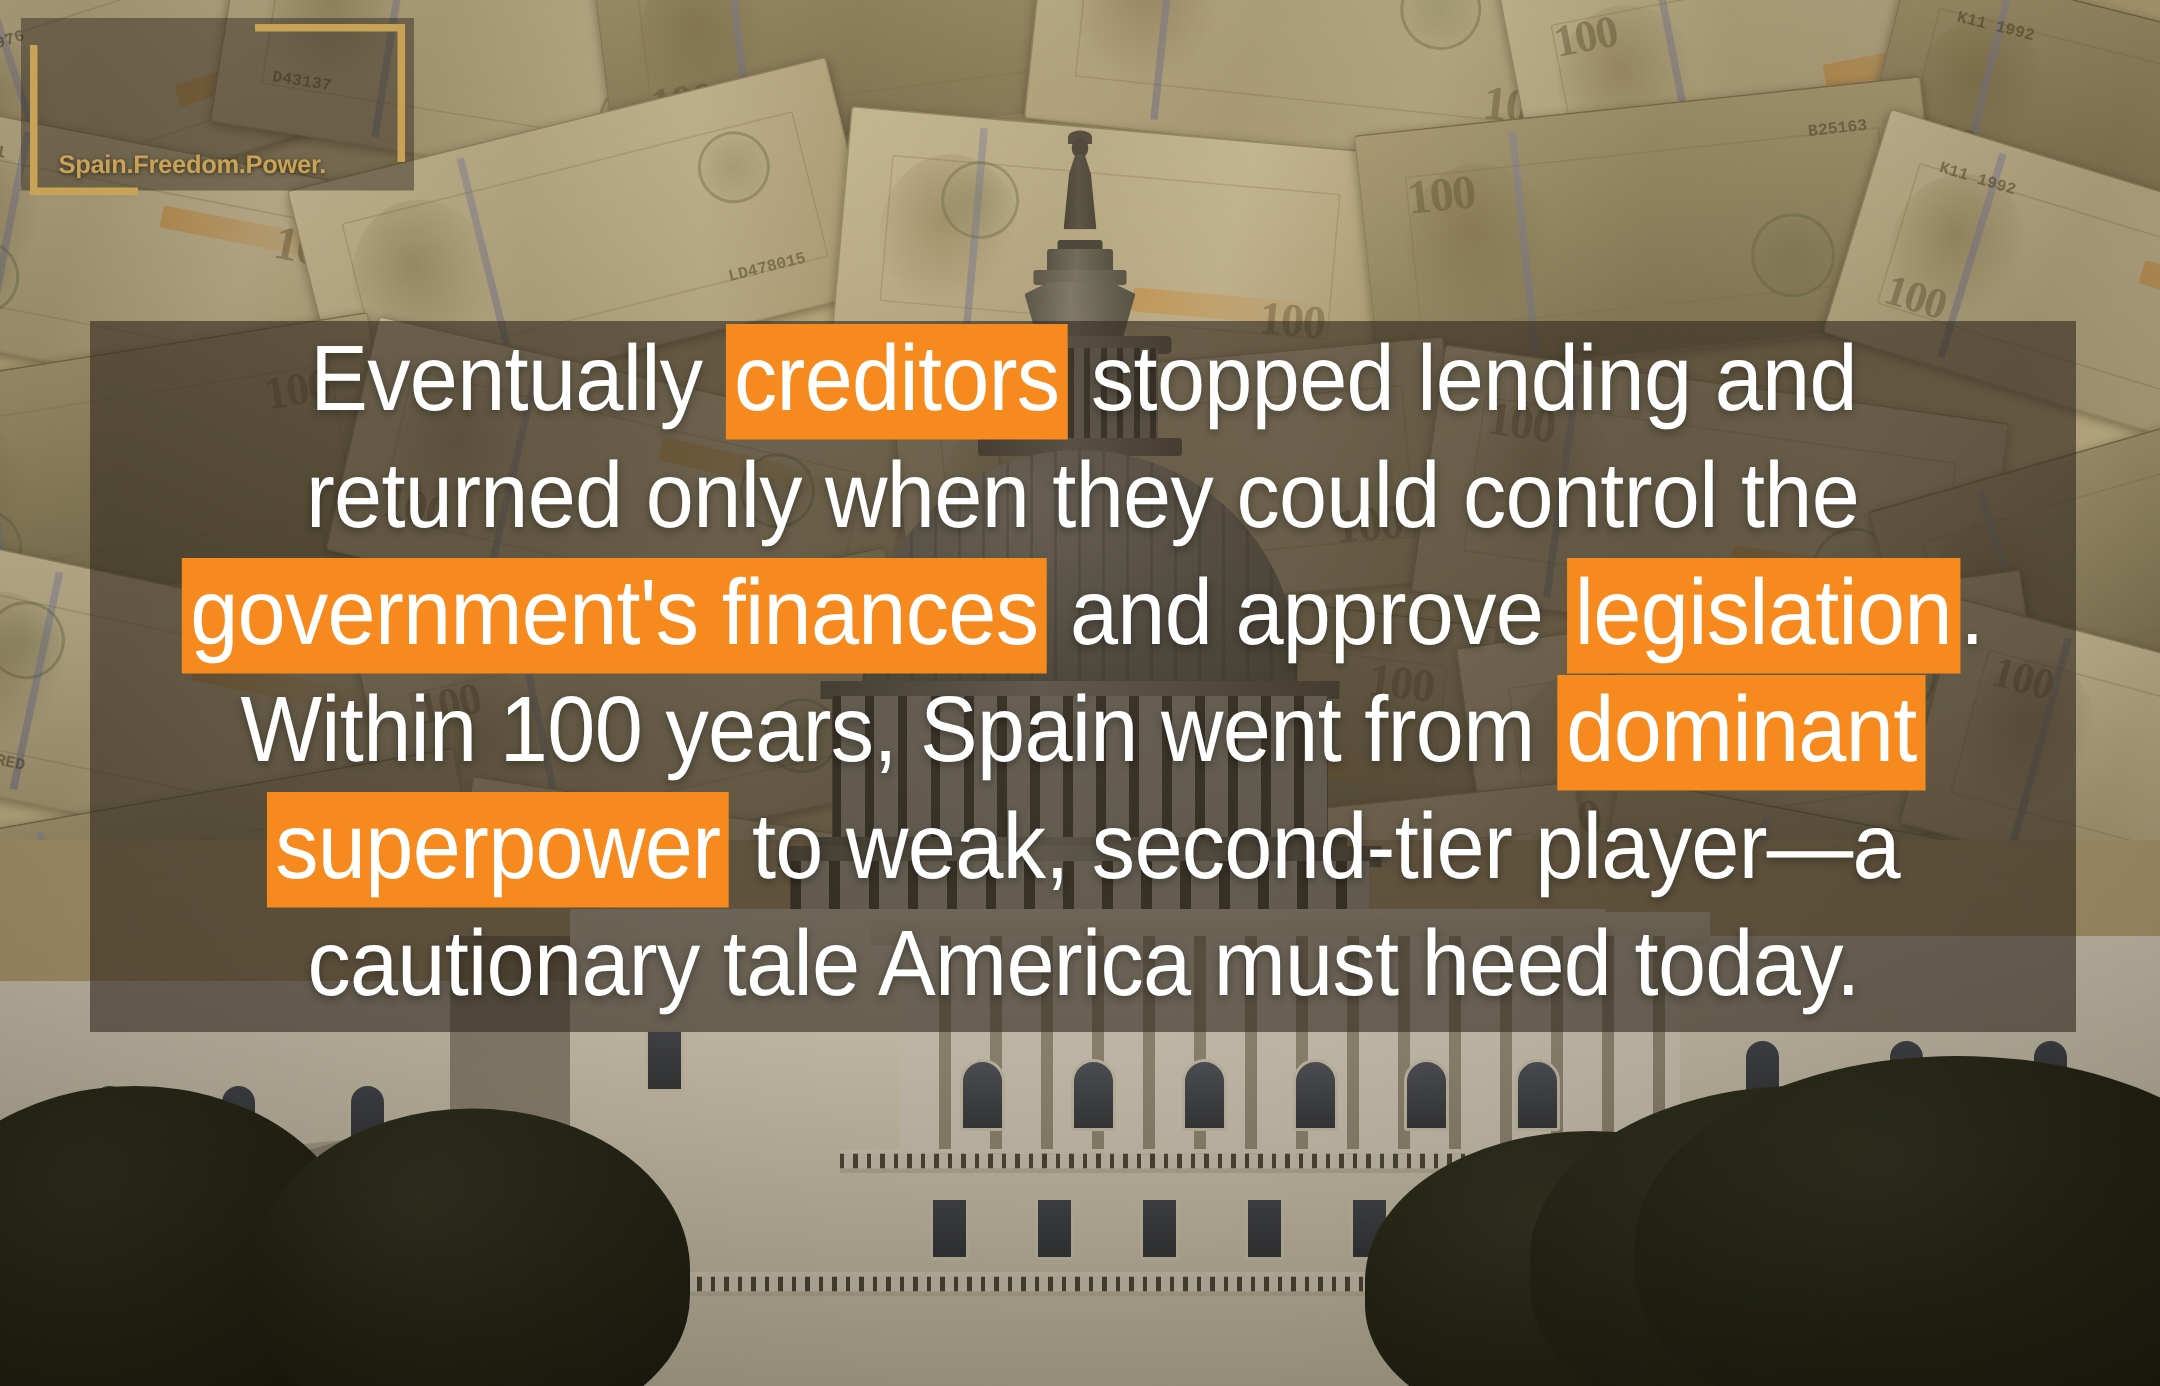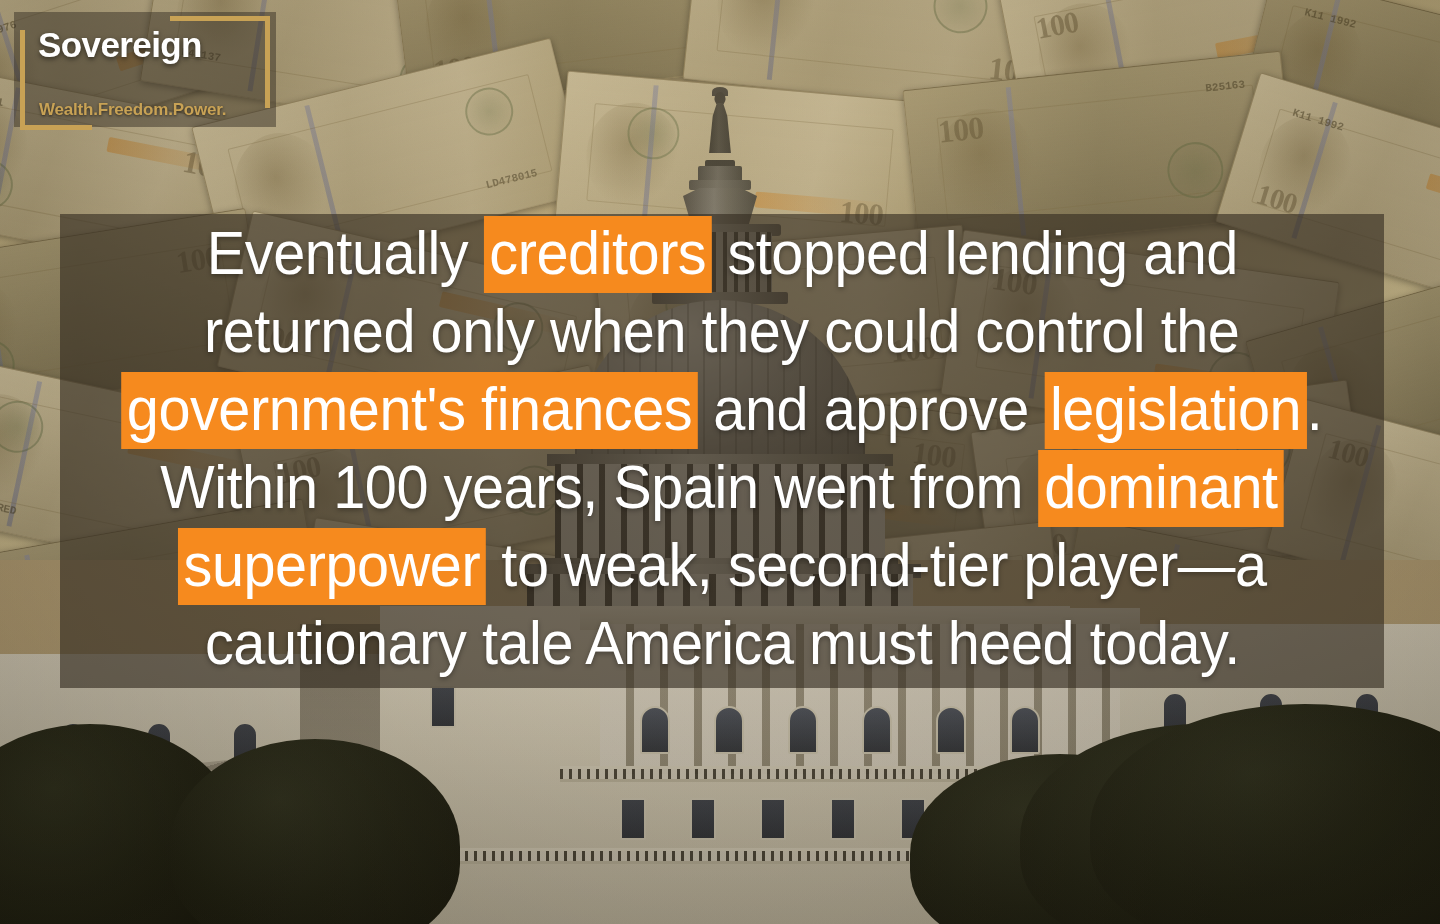--- a/index.html
+++ b/index.html
@@ -581,23 +581,22 @@
       <div class="tree t3"></div>
     </div>
   </div>
 
   <div class="grade"></div>
 
   <div class="logo">
     <div class="frame-tr"></div>
     <div class="frame-bl"></div>
     <div class="brand">
-      <div>Sovereign</div>
-    </div>
-    <div class="tagline">Wealth.Freedom.Power.</div>
+    </div>
+    <div class="tagline">Spain.Freedom.Power.</div>
   </div>
 
   <div class="quote-panel">
     <div class="quote-text" id="quote-lines">
         <div class="qline"><span>Eventually </span><span class="hl">creditors</span><span> stopped lending and</span></div>
         <div class="qline"><span>returned only when they could control the</span></div>
         <div class="qline"><span class="hl">government's finances</span><span> and approve </span><span class="hl">legislation</span><span>.</span></div>
         <div class="qline"><span>Within 100 years, Spain went from </span><span class="hl">dominant</span></div>
         <div class="qline"><span class="hl">superpower</span><span> to weak, second-tier player—a</span></div>
         <div class="qline"><span>cautionary tale America must heed today.</span></div>

